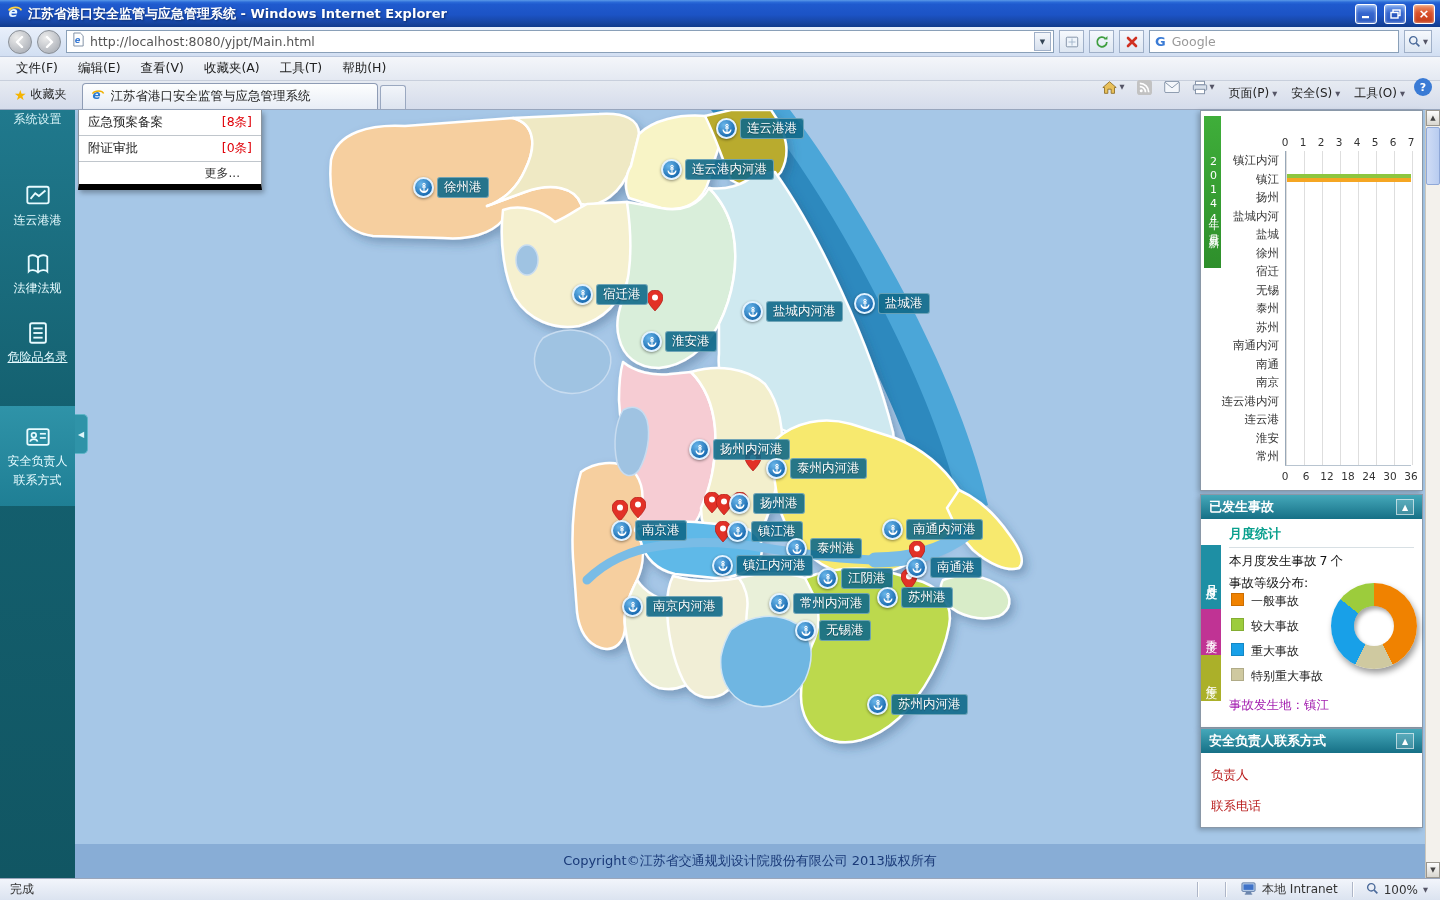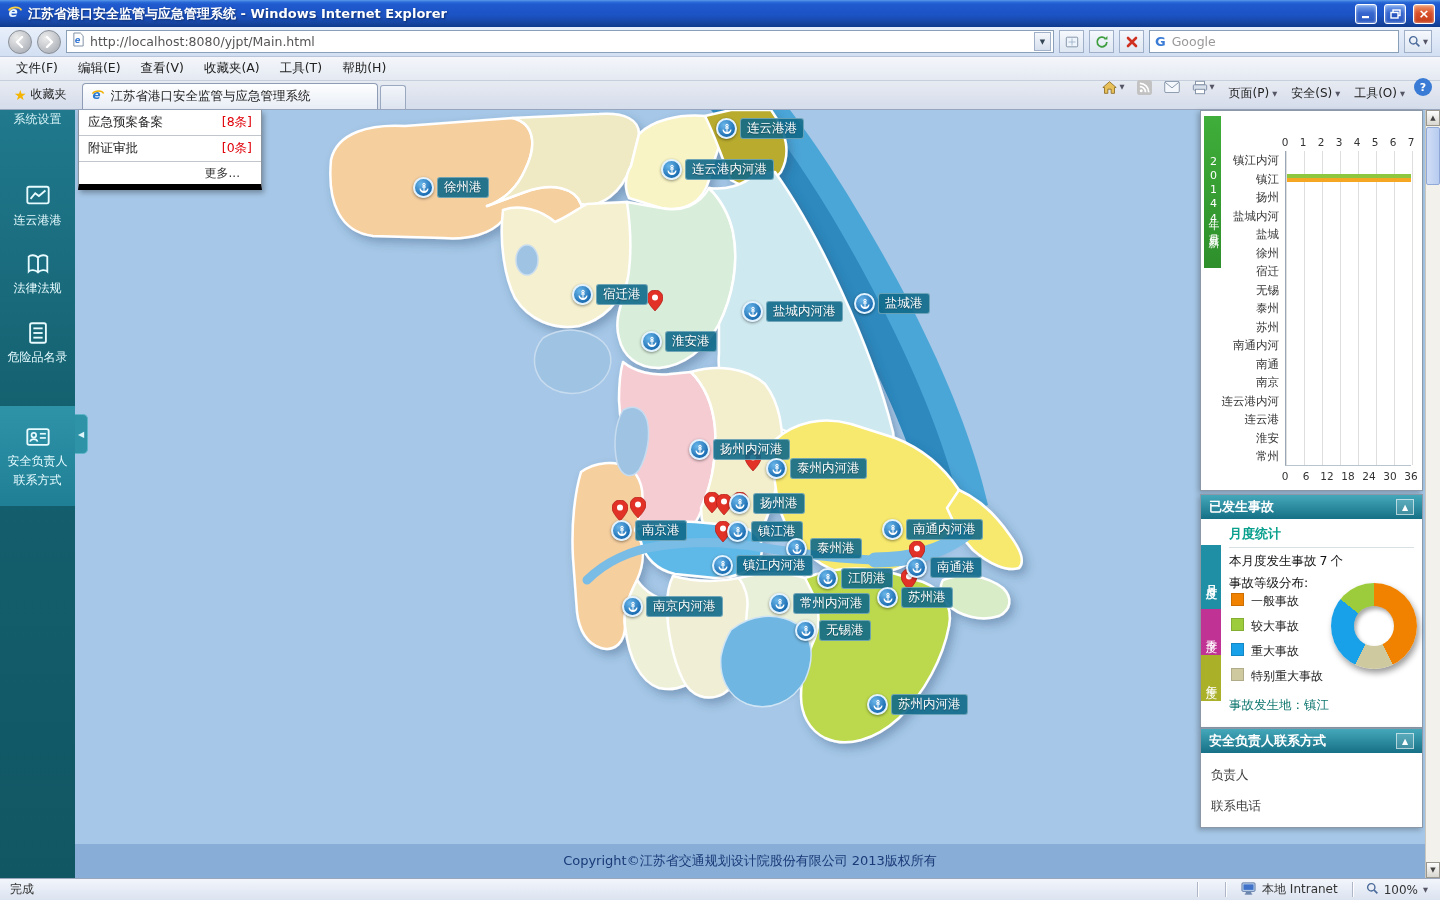--- a/index.html
+++ b/index.html
@@ -138,25 +138,25 @@
   .acc-line1{position:absolute;left:28px;top:34px;font-size:12.5px;color:#111;}
   .acc-line1 .cnt{margin:0 3px;}
   .acc-dist{position:absolute;left:28px;top:56px;font-size:12.5px;color:#111;}
   .legend{position:absolute;left:30px;top:74px;}
   .lrow{display:flex;align-items:flex-start;gap:7px;height:25px;font-size:12px;color:#222;}
   .sq{width:13px;height:13px;flex:none;border:1px solid rgba(0,0,0,.15);}
   .donut{position:absolute;left:130px;top:64px;width:86px;height:86px;border-radius:50%;
     box-shadow:2px 4px 6px rgba(0,0,0,.4);}
   .hole{position:absolute;left:23px;top:23px;right:23px;bottom:23px;background:#fff;border-radius:50%;
     box-shadow:inset 2px 3px 4px rgba(0,0,0,.35);}
-  .acc-loc{position:absolute;left:28px;top:178px;font-size:12.5px;color:#0f766e;}
+  .acc-loc{position:absolute;left:28px;top:178px;font-size:12.5px;color:#a21caf;}
 
   .conp{top:618px;height:100px;}
   .con-body{position:absolute;top:24px;left:0;right:0;bottom:0;background:#fff;}
-  .cfield{margin:14px 0 0 10px;font-size:12.5px;color:#404040;}
+  .cfield{margin:14px 0 0 10px;font-size:12.5px;color:#b91c1c;}
 
   
   .vscroll{position:absolute;right:0;top:0;bottom:0;width:15px;background:#f3f1ec;
     border-left:1px solid #cac7be;z-index:9;cursor:pointer;}
   .sb-btn{position:absolute;left:0;right:0;height:16px;background:linear-gradient(#fdfdfd,#d8d6cf);
     border:1px solid #9a978f;color:#444;font-size:7px;display:flex;align-items:center;justify-content:center;}
   .sb-btn.up{top:0;} .sb-btn.down{bottom:0;}
   .sb-thumb{position:absolute;left:0;right:0;top:17px;height:58px;border:1px solid #8fa8d8;border-radius:2px;
     background:linear-gradient(90deg,#cfdcf5,#b8ccf0);}
 
@@ -313,21 +313,21 @@
                 <polyline points="6,17 11,11 15,14 22,8" fill="none" stroke="#e8fbff" stroke-width="2"></polyline>
               </svg></span>
             <div class="side-label">连云港港</div>
           </div>
           <div class="side-item" style="top: 132px; height: 62px;">
             <span class="side-icon"><svg viewBox="0 0 28 28" width="26" height="26">
                 <path d="M14 7 C11 4 6 4 4 6 V22 c2 -2 7 -2 10 1 c3 -3 8 -3 10 -1 V6 c-2 -2 -7 -2 -10 1 z M14 7 V23" fill="none" stroke="#e8fbff" stroke-width="2"></path>
               </svg></span>
             <div class="side-label">法律法规</div>
           </div>
-          <div class="side-item" style="top: 200px; height: 64px;">
+          <div class="side-item" style="top: 200px; height: 64px; text-decoration: underline;">
             <span class="side-icon"><svg viewBox="0 0 28 28" width="26" height="26">
                 <rect x="5.5" y="3.5" width="17" height="21" rx="2" fill="none" stroke="#e8fbff" stroke-width="2"></rect>
                 <line x1="9" y1="9" x2="19" y2="9" stroke="#e8fbff" stroke-width="2"></line>
                 <line x1="9" y1="14" x2="19" y2="14" stroke="#e8fbff" stroke-width="2"></line>
                 <line x1="9" y1="19" x2="19" y2="19" stroke="#e8fbff" stroke-width="2"></line>
               </svg></span>
             <div class="side-label">危险品名录</div>
           </div>
           <div class="side-item selected" style="top: 296px; height: 100px;">
             <span class="side-icon"><svg viewBox="0 0 28 28" width="26" height="26">

